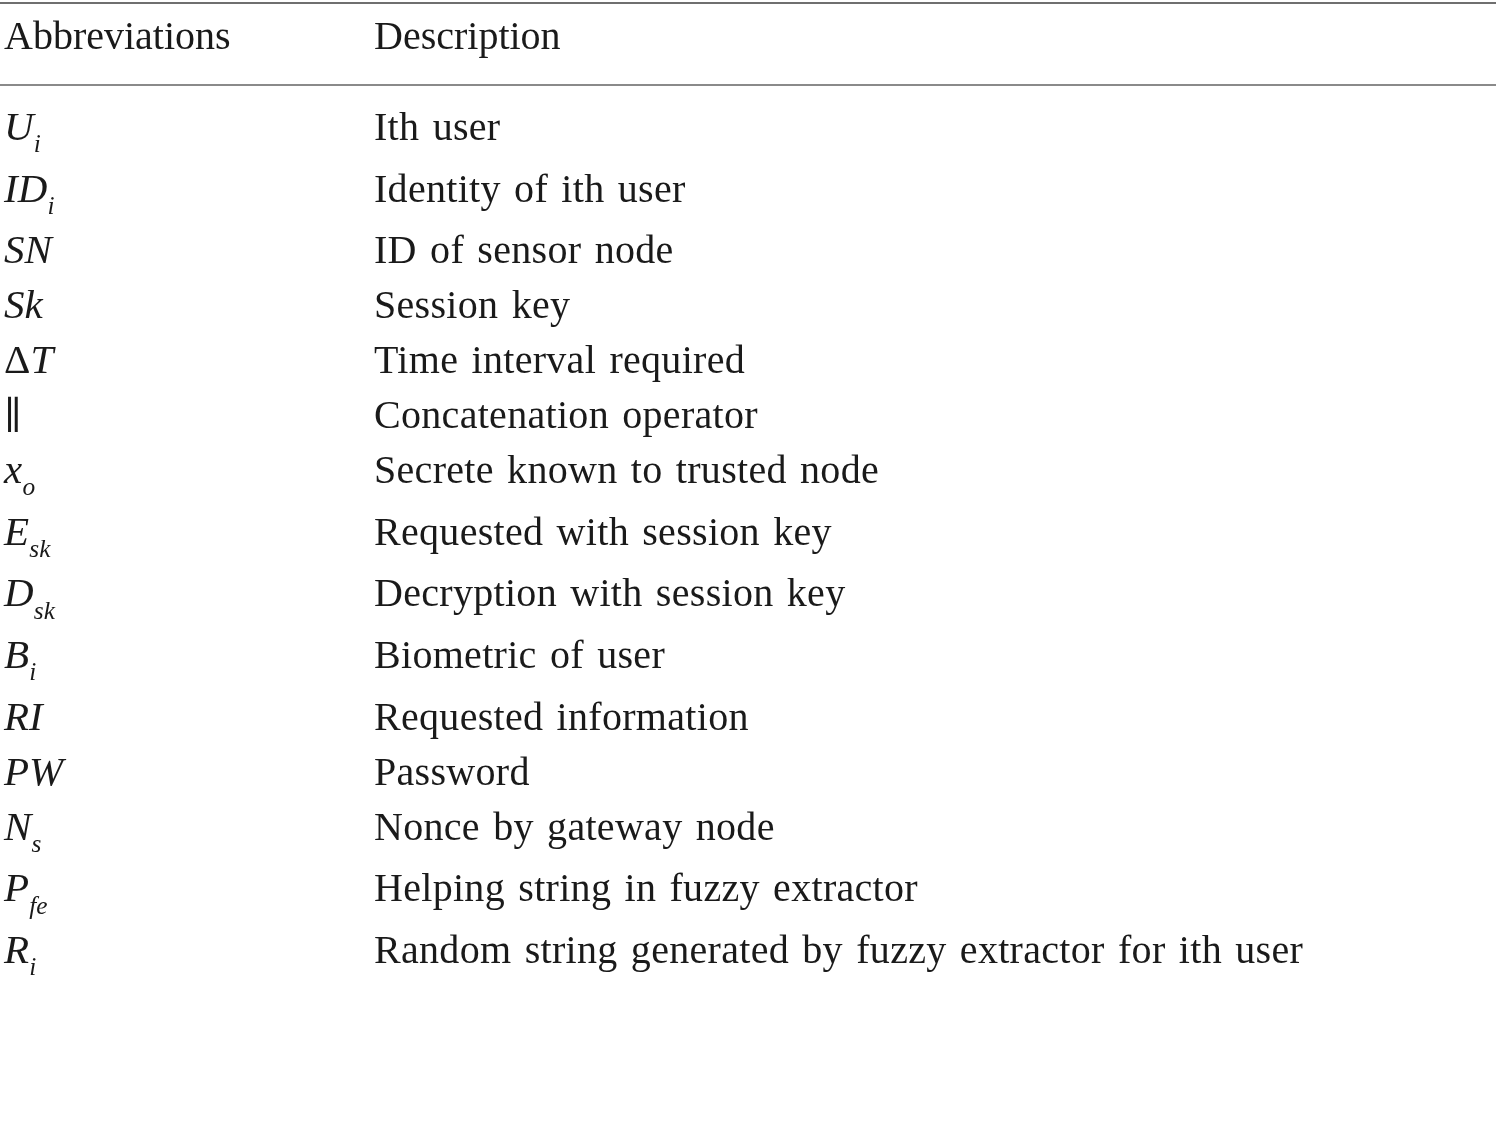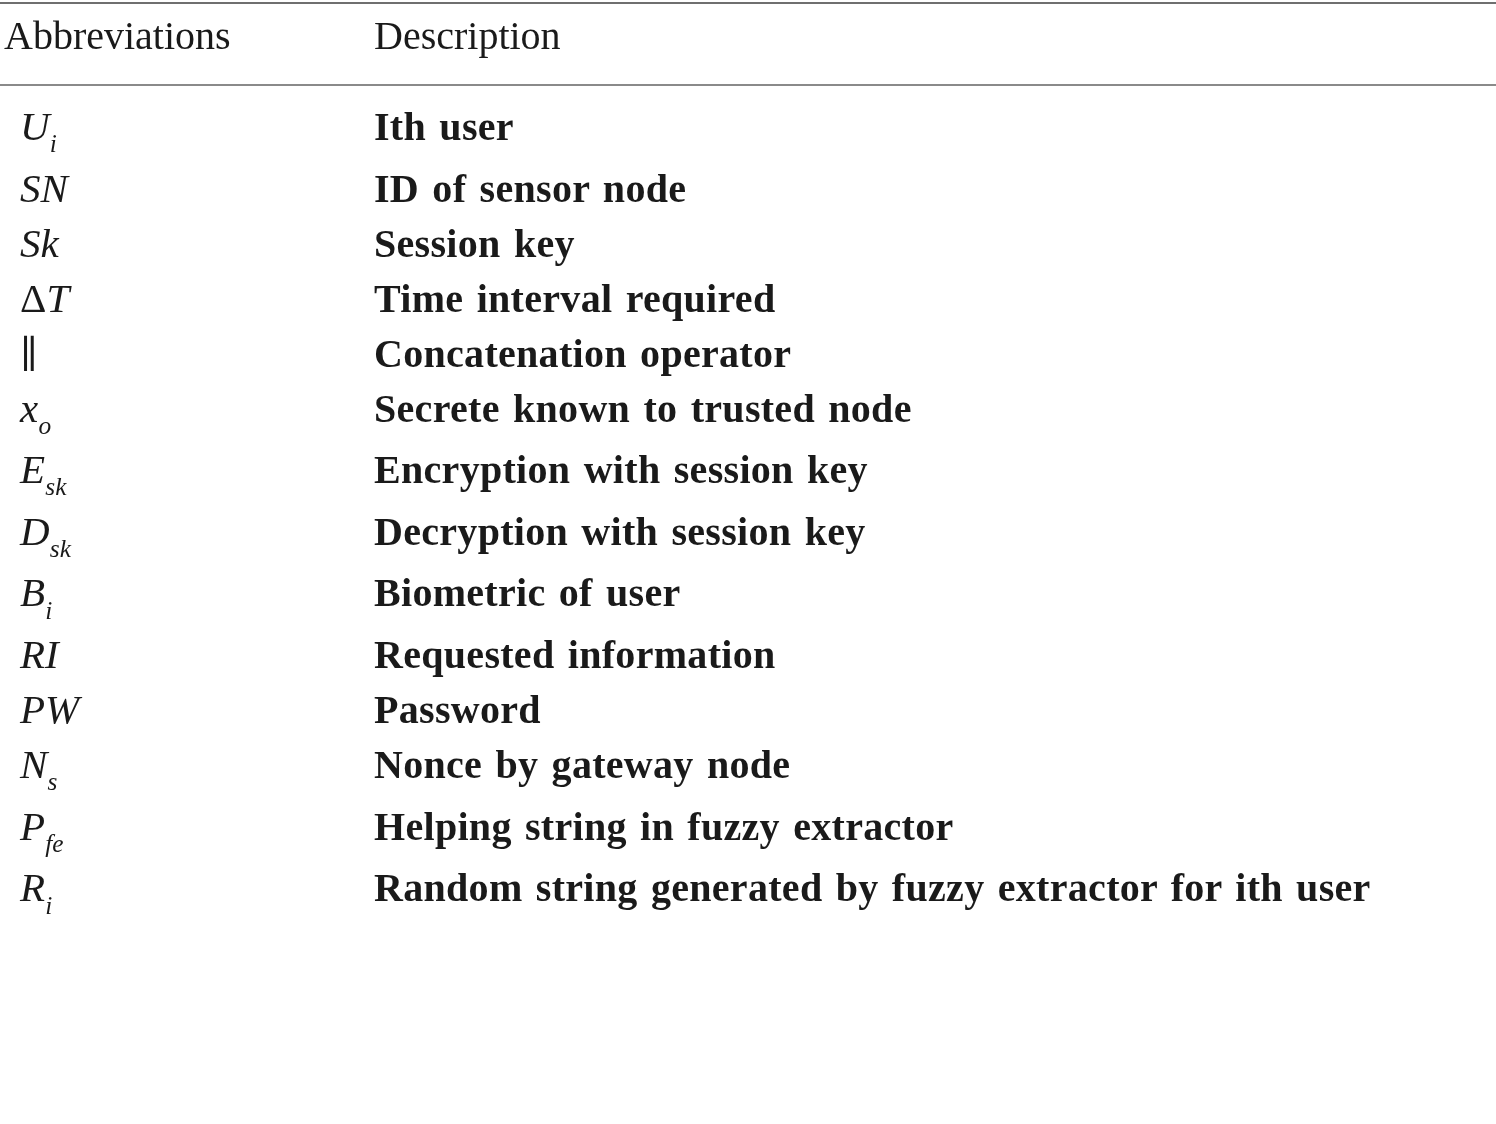--- a/index.html
+++ b/index.html
@@ -49,36 +49,35 @@
     line-height: 1.0;
     padding: 12px 0 28px 4px;
     vertical-align: baseline;
     white-space: nowrap;
   }
   thead th.desc-head { padding-left: 8px; }
 
   tbody td {
     font-size: 40px;
     line-height: 1.0;
-    padding: 7px 0 7px 20px;
+    padding: 7px 0 7px 4px;
     vertical-align: baseline;
     white-space: nowrap;
   }
   tbody tr:first-child td { padding-top: 20px; }
   tbody tr:last-child td { padding-bottom: 14px; }
 
   td.abbr-cell {
     font-style: italic;
     font-size: 41px;
   }
   td.desc-cell {
     padding-left: 8px;
     letter-spacing: 0.3px;
     word-spacing: 3px;
-    font-weight: bold;
   }
 
   .sym { font-style: italic; }
   .sym-up { font-style: normal; }
   .sub {
     font-size: 0.62em;
     vertical-align: sub;
     font-style: italic;
     position: relative;
     top: 0.12em;
@@ -116,20 +115,24 @@
     <colgroup>
       <col class="c-abbr">
       <col class="c-desc">
     </colgroup>
     <tbody id="rows-body">
         <tr>
           <td class="abbr-cell"><span class="sym">U</span><span class="sub">i</span></td>
           <td class="desc-cell">Ith user</td>
         </tr>
         <tr>
+          <td class="abbr-cell"><span class="sym">ID</span><span class="sub">i</span></td>
+          <td class="desc-cell">Identity of ith user</td>
+        </tr>
+        <tr>
           <td class="abbr-cell"><span class="sym">SN</span></td>
           <td class="desc-cell">ID of sensor node</td>
         </tr>
         <tr>
           <td class="abbr-cell"><span class="sym">Sk</span></td>
           <td class="desc-cell">Session key</td>
         </tr>
         <tr>
           <td class="abbr-cell"><span class="sym-up">Δ</span><span class="sym">T</span></td>
           <td class="desc-cell">Time interval required</td>
@@ -137,21 +140,21 @@
         <tr>
           <td class="abbr-cell"><span class="par">∥</span></td>
           <td class="desc-cell">Concatenation operator</td>
         </tr>
         <tr>
           <td class="abbr-cell"><span class="sym">x</span><span class="sub">o</span></td>
           <td class="desc-cell">Secrete known to trusted node</td>
         </tr>
         <tr>
           <td class="abbr-cell"><span class="sym">E</span><span class="sub">sk</span></td>
-          <td class="desc-cell">Encryption with session key</td>
+          <td class="desc-cell">Requested with session key</td>
         </tr>
         <tr>
           <td class="abbr-cell"><span class="sym">D</span><span class="sub">sk</span></td>
           <td class="desc-cell">Decryption with session key</td>
         </tr>
         <tr>
           <td class="abbr-cell"><span class="sym">B</span><span class="sub">i</span></td>
           <td class="desc-cell">Biometric of user</td>
         </tr>
         <tr>

